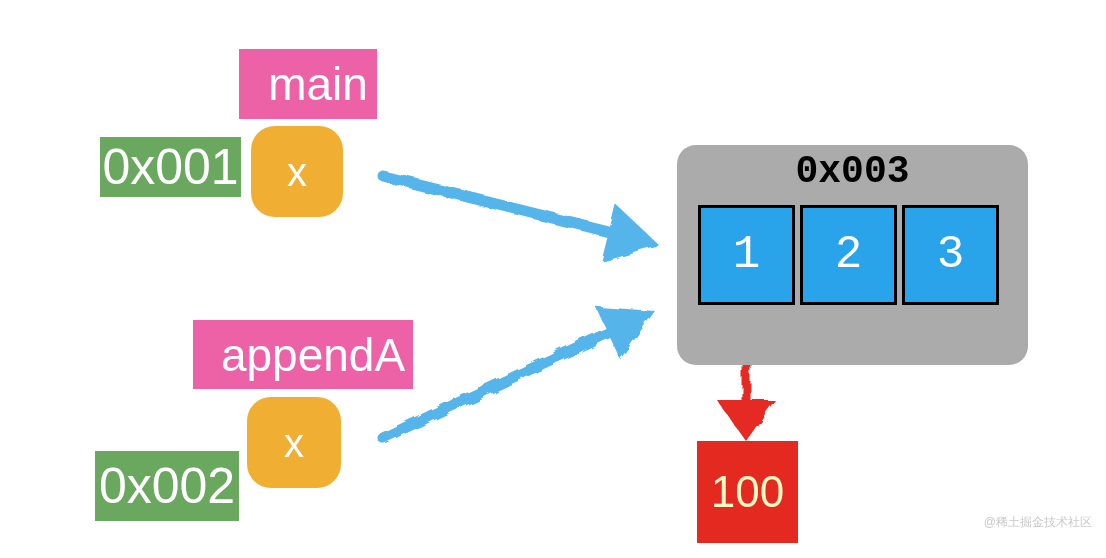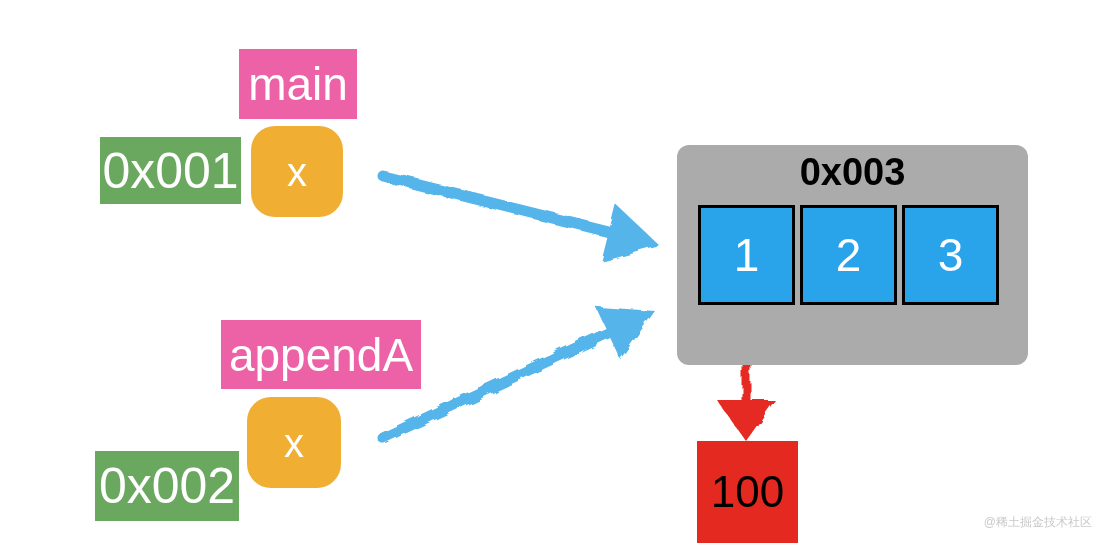--- a/index.html
+++ b/index.html
@@ -46,42 +46,44 @@
     position: absolute;
     display: flex;
     align-items: center;
     justify-content: center;
     color: #ffffff;
     line-height: 1;
   }
   .frame-label {
     background: var(--frame-label, #ed62a6);
     font-size: 46px;
+    padding-left: 20px;
   }
   .frame-label.main  { left: 239px; top: 49px;  width: 118px; height: 70px; }
-  .frame-label.appendA { left: 193px; top: 320px; width: 200px; height: 69px; margin-left: 28px; }
+  .frame-label.appendA { left: 193px; top: 320px; width: 200px; height: 69px; }
   .address-box {
     background: var(--address, #6ba85f);
     font-size: 50px;
   }
-  .address-box.a1 { left: 100px; top: 137px; width: 141px; height: 67px; }
+  .address-box.a1 { left: 100px; top: 137px; width: 141px; height: 60px; }
   .address-box.a2 { left: 95px;  top: 407px; width: 144px; height: 70px; margin-top: 44px; }
   .variable-box {
     background: var(--variable, #f0ae33);
     font-size: 40px;
     border-radius: 24px;
   }
   .variable-box.v1 { left: 251px; top: 126px; width: 92px; height: 91px; }
   .variable-box.v2 { left: 247px; top: 397px; width: 94px; height: 91px; }
   .array-box {
     position: absolute;
     left: 677px; top: 145px;
     width: 351px; height: 220px;
     background: var(--array-container, #ababab);
-    border-radius: 12px;
+    border-radius: 19px;
+    font-family: Liberation Mono, monospace;
   }
   .array-title {
     position: absolute;
     left: 0; top: 8px;
     width: 100%;
     text-align: center;
     font-size: 38px;
     font-weight: 700;
     color: #000000;
     line-height: 1;
@@ -104,21 +106,21 @@
     line-height: 1;
   }
   .value-box {
     position: absolute;
     left: 697px; top: 441px;
     width: 101px; height: 102px;
     background: var(--value, #e42a20);
     display: flex;
     align-items: center;
     justify-content: center;
-    color: #000000;
+    color: #fef9c3;
     font-size: 44px;
     line-height: 1;
   }
   .watermark {
     position: absolute;
     top: 515px;
     right: 14px;
     font-size: 12px;
     color: var(--watermark, #c9c9c9);
     line-height: 1.3;

